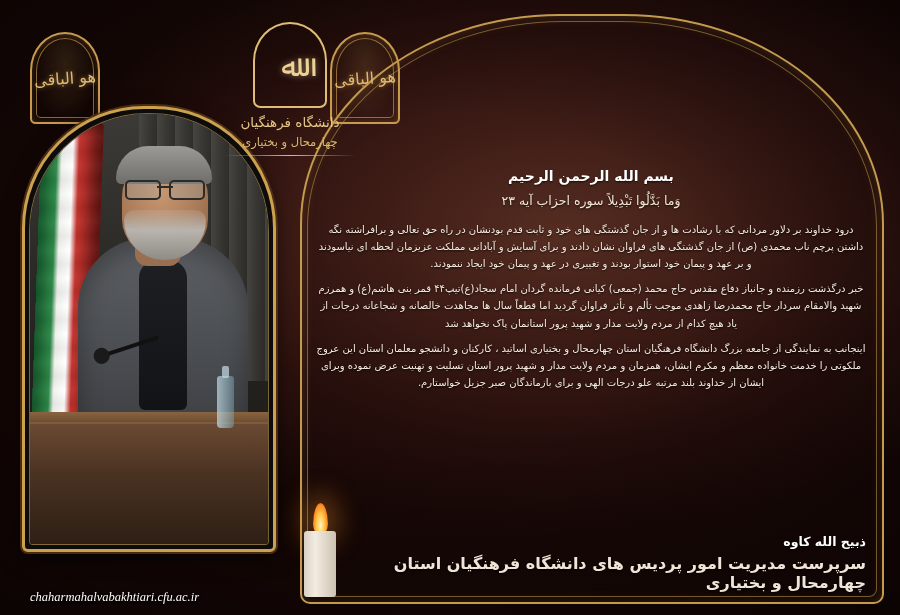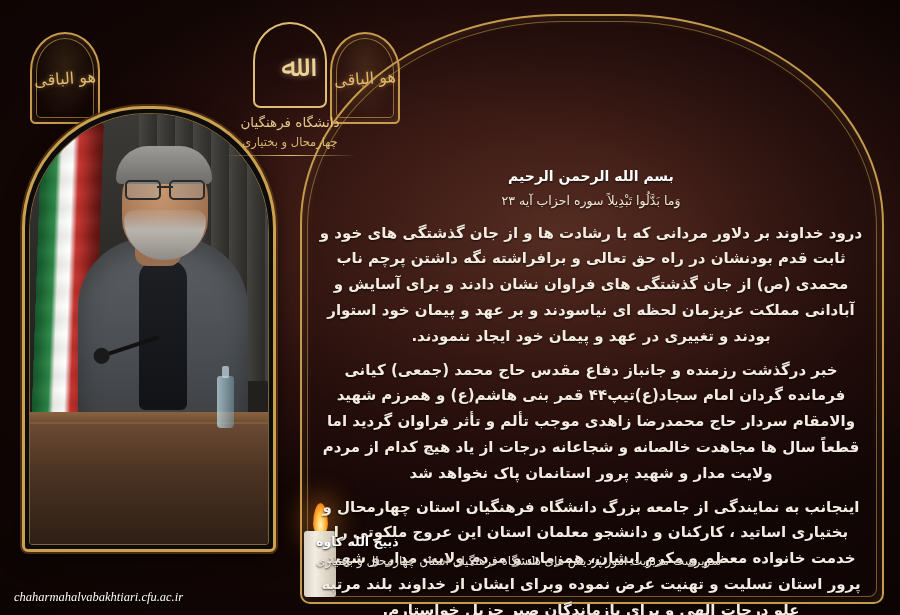--- a/index.html
+++ b/index.html
@@ -394,53 +394,53 @@
     text-shadow: 0 1px 2px rgba(0,0,0,.7);
   }
   #text-body .ayah {
     font-size: 12.5px;
     line-height: 1.65;
     color: #f2e7d6;
     margin-bottom: 9px;
     text-shadow: 0 1px 2px rgba(0,0,0,.7);
   }
   #text-body p.para {
-    font-size: 15px;
+    font-size: 10px;
     line-height: 1.72;
     margin: 0 0 8px 0;
     color: #f4ece1;
     text-shadow: 0 1px 2px rgba(0,0,0,.75);
-    font-weight: bold;
+    font-weight: normal;
   }
   #signature {
     position: absolute;
     top: 534px;
     left: 316px;
     width: 550px;
-    text-align: left;
+    text-align: right;
     z-index: 6;
     color: #ffffff;
   }
   #signature .sig-name {
     font-size: 12.5px;
     font-weight: bold;
     margin-bottom: 5px;
     text-shadow: 0 1px 2px rgba(0,0,0,.8);
   }
   #signature .sig-role {
-    font-size: 12px;
-    font-weight: normal;
+    font-size: 16px;
+    font-weight: bold;
     color: #f0e6d8;
     text-shadow: 0 1px 2px rgba(0,0,0,.8);
   }
 
   
   #footer-url {
     position: absolute;
-    left: 14px;
+    left: 30px;
     bottom: 10px;
     z-index: 7;
     color: #ffffff;
     font-size: 12.5px;
     font-style: italic;
     font-family: "Liberation Serif", serif;
     text-shadow: 0 1px 3px rgba(0,0,0,.85);
     direction: ltr;
     margin-top: 19px;
   }

